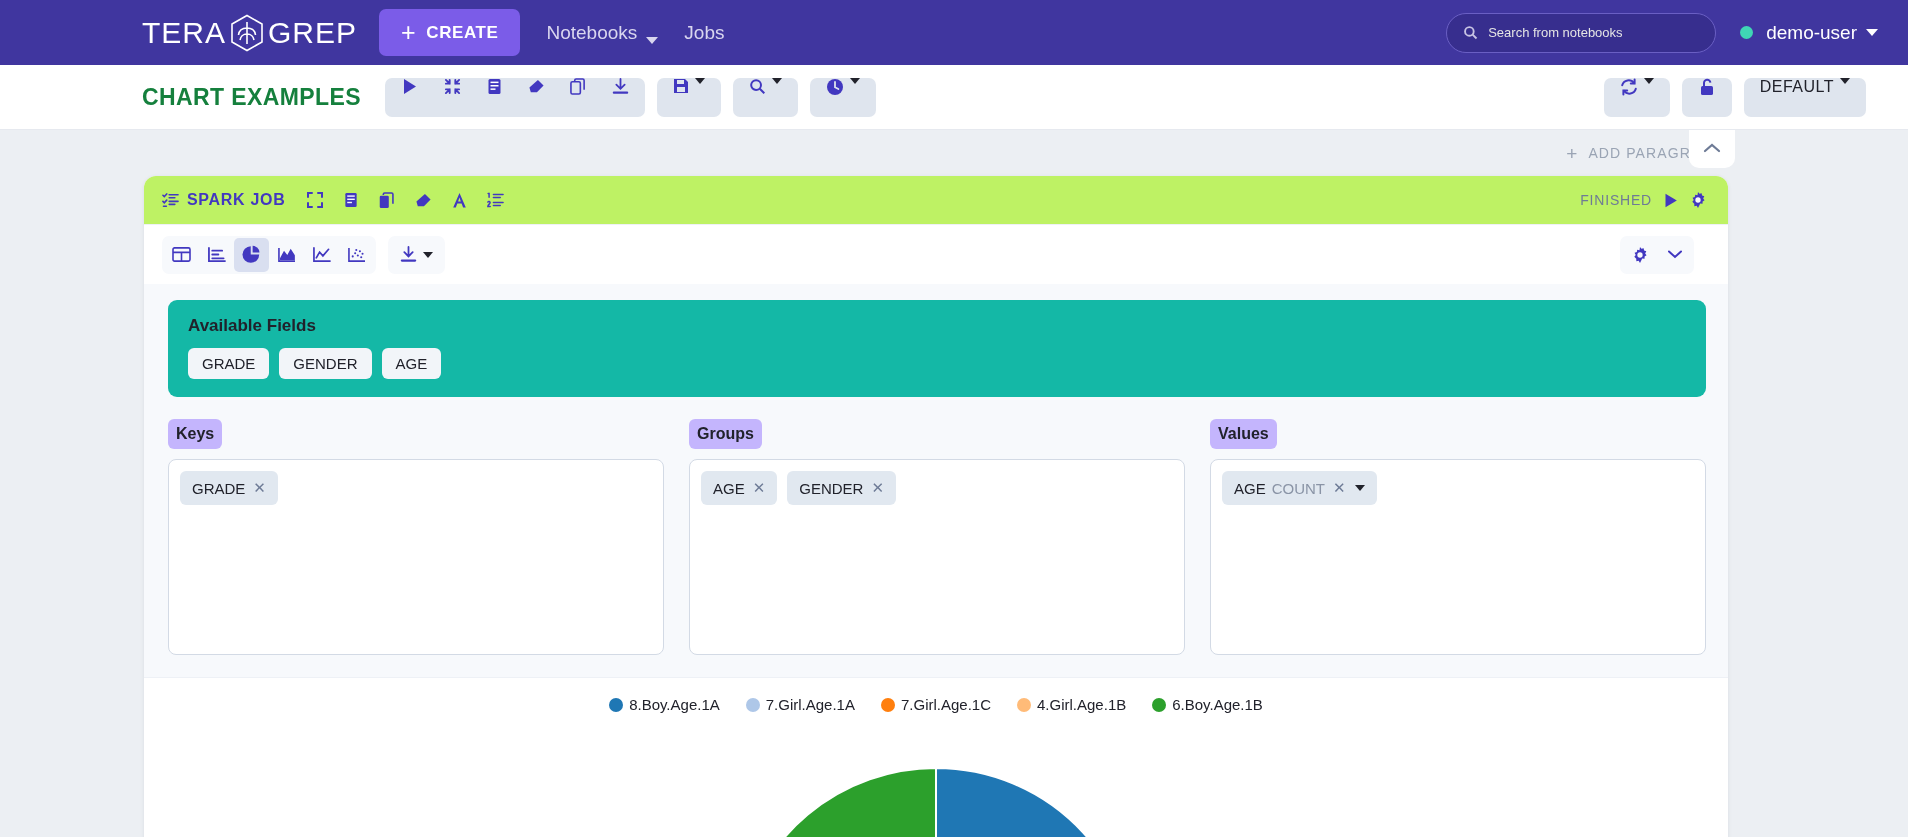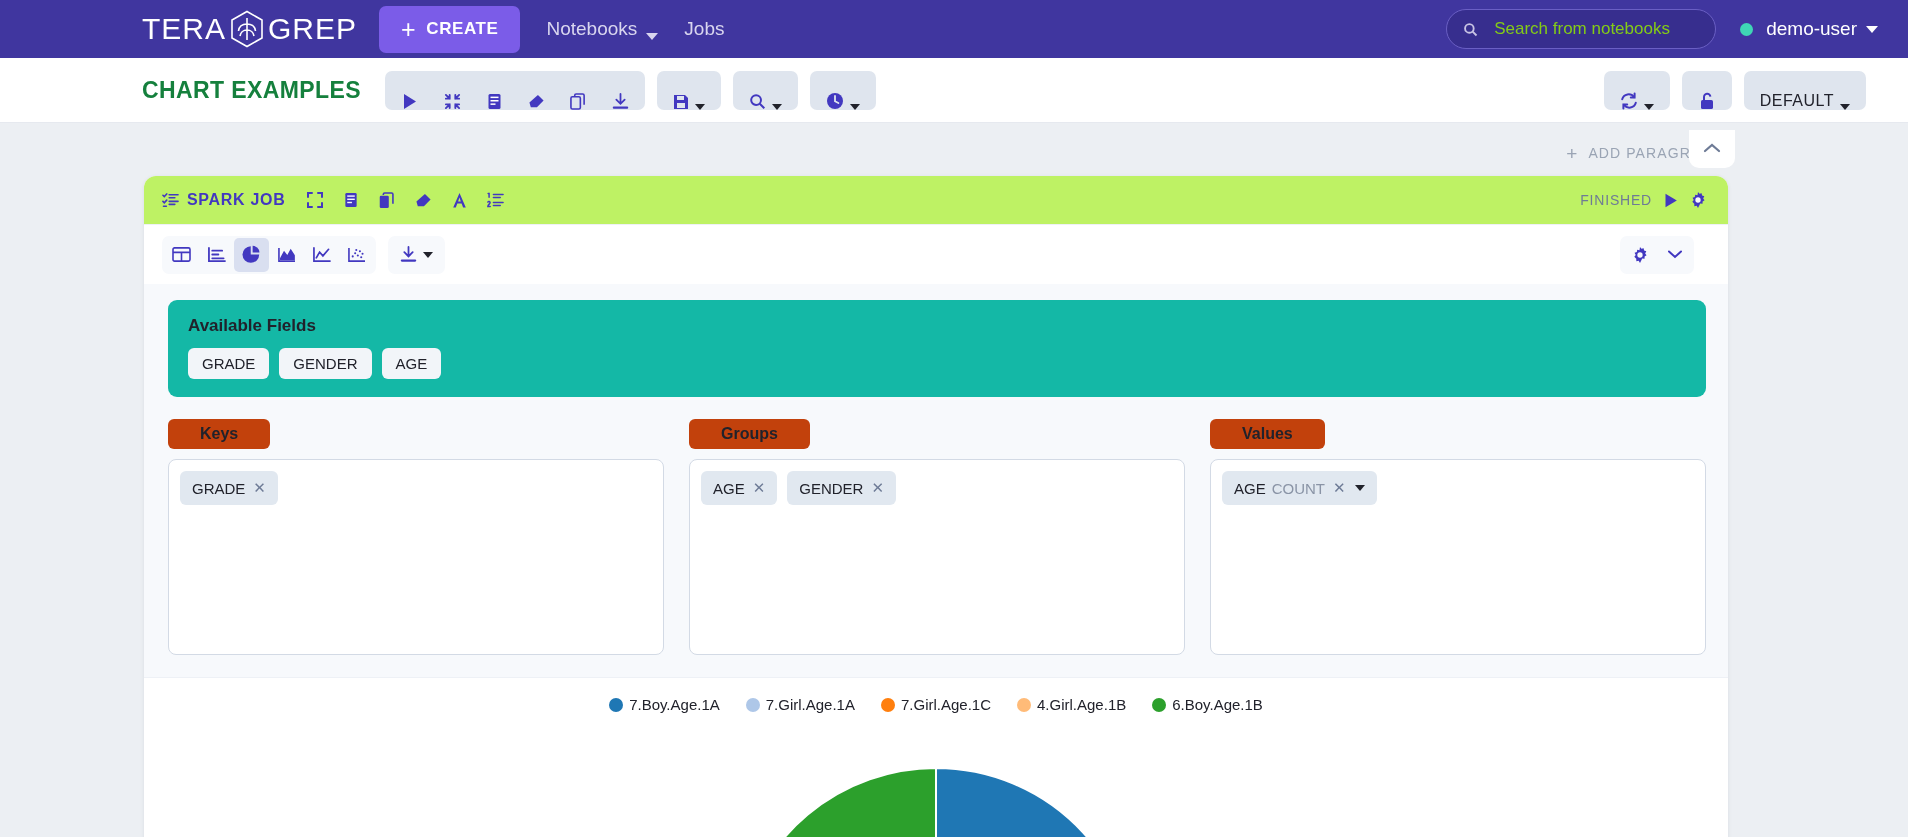--- a/index.html
+++ b/index.html
@@ -6,21 +6,21 @@
   html, body {
     width: 1908px; height: 837px;
     overflow: hidden;
     background: #eceff3;
     font-family: "Liberation Sans", sans-serif;
     -webkit-font-smoothing: antialiased;
   }
 
   
   .navbar {
-    height: 58px;
+    height: 65px;
     background: #40369f;
     display: flex;
     align-items: center;
     padding: 0 30px 0 0;
     position: relative;
     z-index: 40;
   }
   .brand {
     display: flex; align-items: center;
     margin-left: 142px;
@@ -59,24 +59,23 @@
     margin-left: 9px;
   }
   .nav-right { margin-left: auto; display: flex; align-items: center; }
   .search-box {
     width: 270px; height: 40px;
     background: #372e8e;
     border: 1px solid #6a5fc4;
     border-radius: 21px;
     display: flex; align-items: center;
     padding: 0 16px;
-    color: #84cc16;
-    font-size: 17px;
+    color: #e5e5e5;
+    font-size: 13px;
     cursor: text;
-    gap: 6px;
   }
   .search-box .sicon { margin-right: 10px; display:flex; }
   .user-menu {
     display: flex; align-items: center;
     margin-left: 24px;
     color: #fff; font-size: 19px;
     cursor: pointer;
   }
   .user-dot {
     width: 13px; height: 13px; border-radius: 50%;
@@ -104,21 +103,21 @@
   .btn-group {
     background: #dfe5ee;
     border-radius: 7px;
     height: 39px;
     display: flex; align-items: center;
     margin-right: 12px;
     padding: 0 4px;
   }
   .tb-btn {
     width: 42px; height: 39px;
-    display: flex; align-items: flex-end; justify-content: center;
+    display: flex; align-items: flex-start; justify-content: center;
     cursor: pointer;
     color: #4238c0;
   }
   .tb-btn.wide { width: auto; padding: 0 12px; }
   .mini-caret {
     width: 0; height: 0;
     border-left: 5px solid transparent;
     border-right: 5px solid transparent;
     border-top: 6px solid #21222b;
     margin-left: 6px;
@@ -248,24 +247,24 @@
     cursor: grab;
   }
   .zones {
     display: flex;
     gap: 25px;
     margin-top: 22px;
   }
   .zone { flex: 1; display: flex; flex-direction: column; }
   .zone-label {
     align-self: flex-start;
-    background: #c2410c;
+    background: #c4b5fd;
     color: #21222b;
     border-radius: 6px;
-    padding: 6px 32px;
+    padding: 6px 8px;
     font-size: 16px;
     font-weight: 700;
     margin-bottom: 10px;
   }
   .drop {
     background: #fff;
     border: 1px solid #d3dae5;
     border-radius: 8px;
     height: 196px;
     padding: 11px;
@@ -681,21 +680,21 @@
             </div>
           </div>
         </div>
       </div>
     </div>
 
     <div class="chart-area">
       <div class="legend">
         <div class="legend-item">
           <span class="legend-dot" id="ld0" style="background: rgb(31, 119, 180);"></span>
-          <span>7.Boy.Age.1A</span>
+          <span>8.Boy.Age.1A</span>
         </div>
         <div class="legend-item">
           <span class="legend-dot" id="ld1" style="background: rgb(174, 199, 232);"></span>
           <span>7.Girl.Age.1A</span>
         </div>
         <div class="legend-item">
           <span class="legend-dot" id="ld2" style="background: rgb(255, 127, 14);"></span>
           <span>7.Girl.Age.1C</span>
         </div>
         <div class="legend-item">

